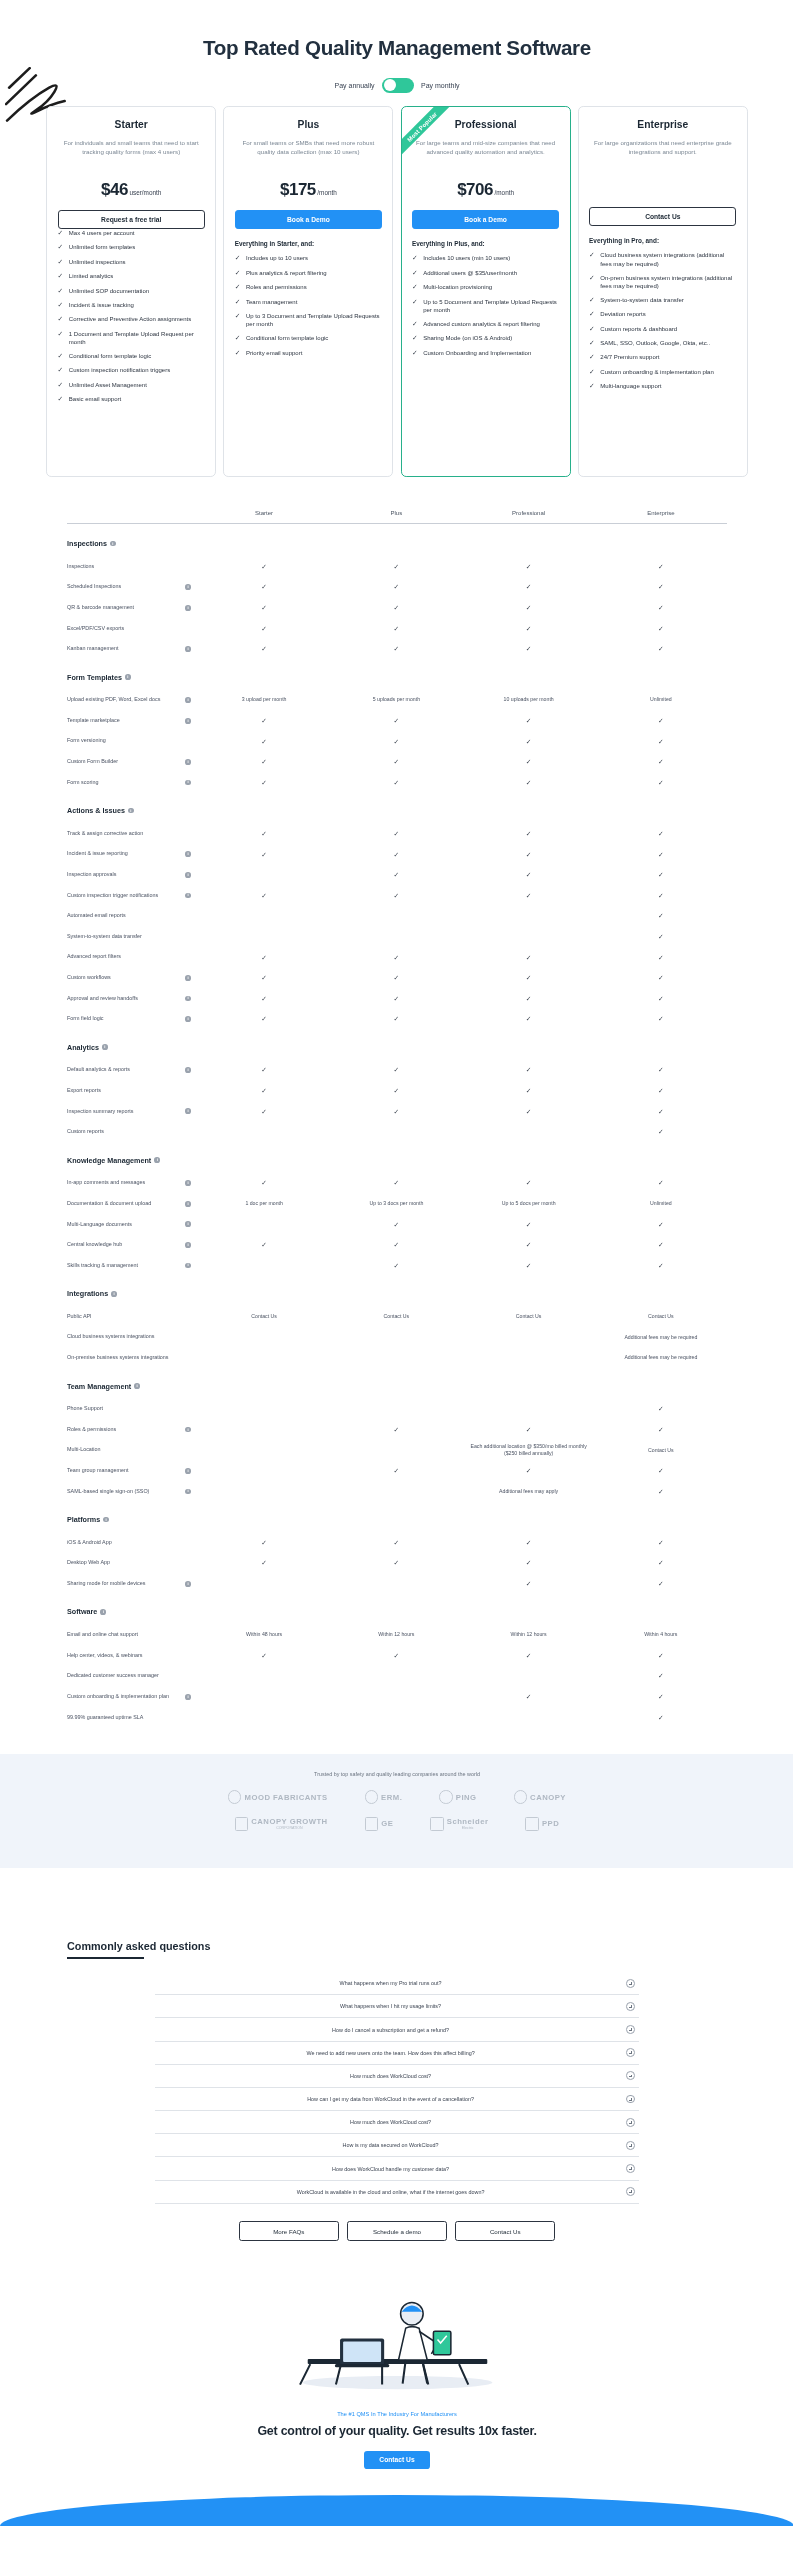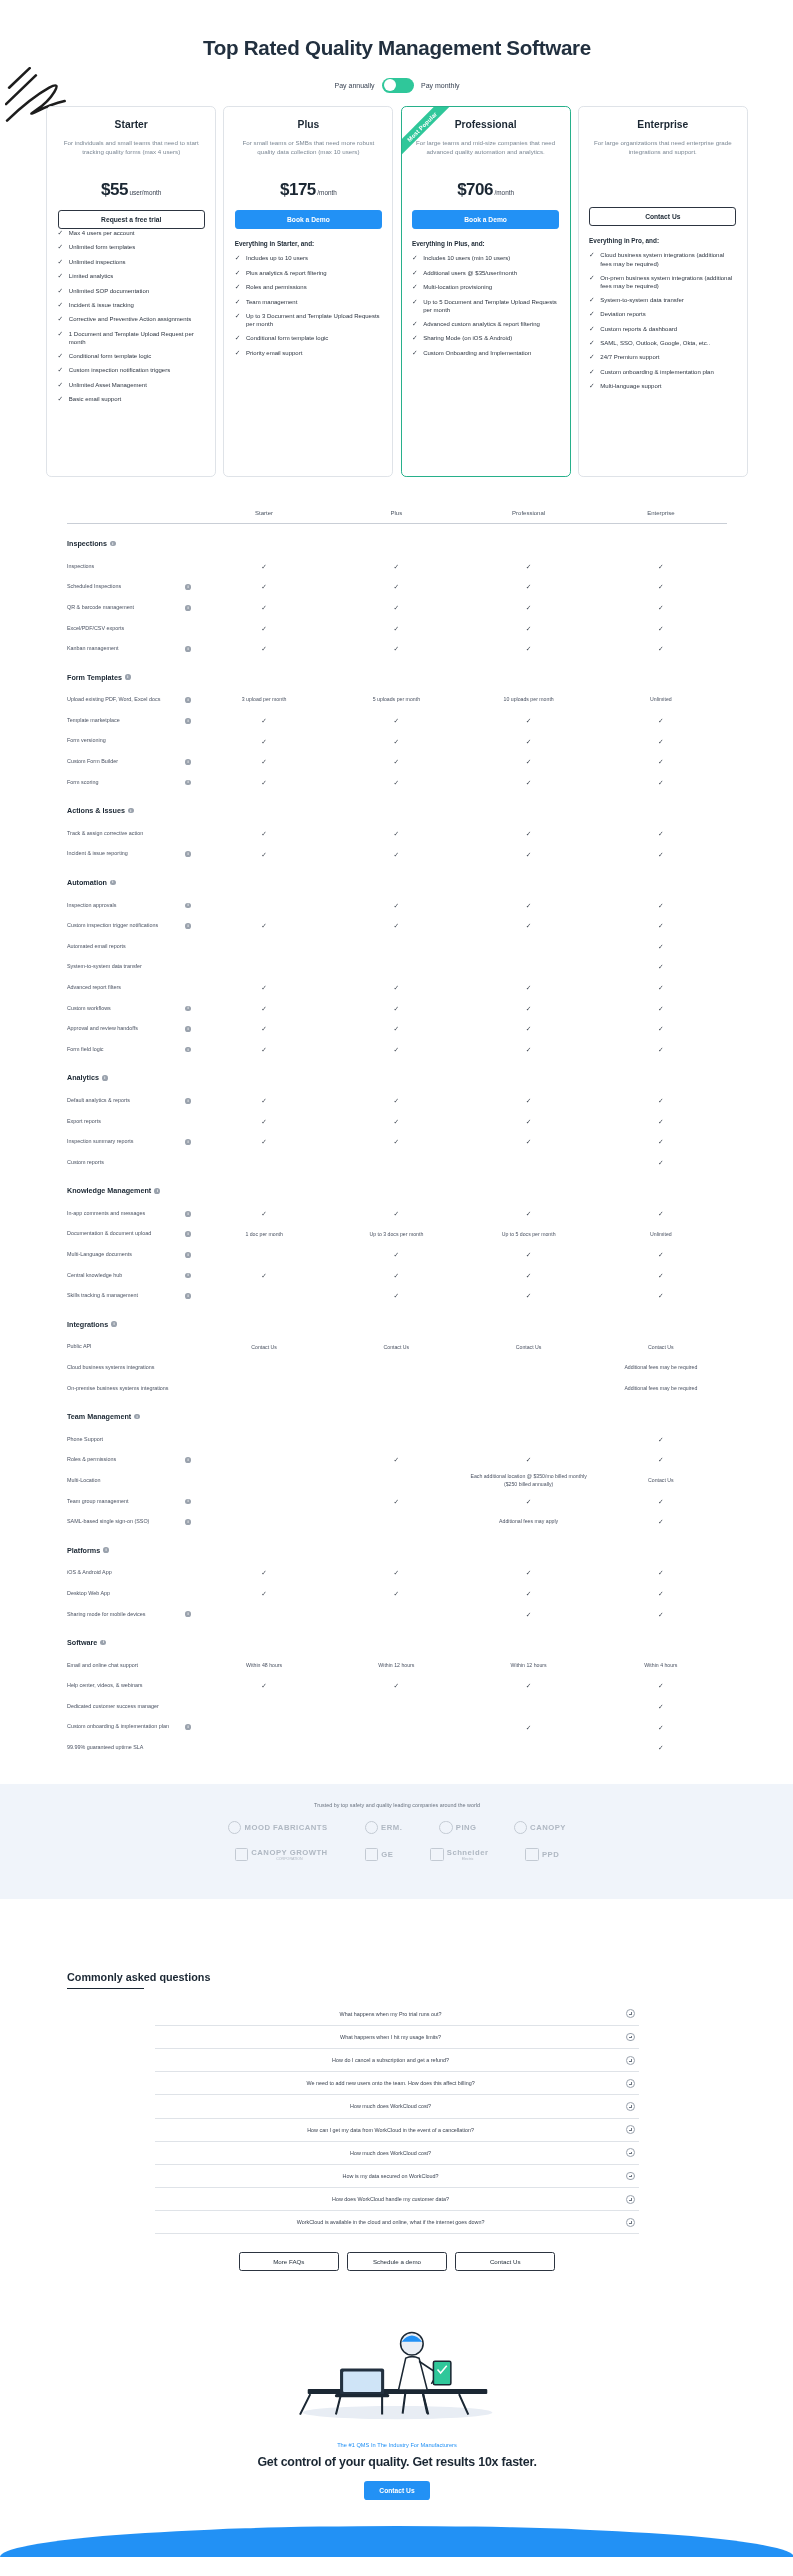--- a/index.html
+++ b/index.html
@@ -189,21 +189,21 @@
       <span>Pay monthly</span>
     </div>
   </section>
 
   <section class="cards">
 
     <div class="card">
       <h2>Starter</h2>
       <div class="desc">For individuals and small teams that need to start tracking quality forms (max 4 users)</div>
       <div class="price">
-        <span class="amount">$55</span><span class="per">user/month</span>
+        <span class="amount">$46</span><span class="per">user/month</span>
       </div>
       <button class="cta">Request a free trial</button>
       <div class="feat-list">
           <div class="feat">
             <span class="chk">✓</span>
             <span class="txt">Max 4 users per account</span>
           </div>
           <div class="feat">
             <span class="chk">✓</span>
             <span class="txt">Unlimited form templates</span>
@@ -508,24 +508,20 @@
         </div>
         <div class="row">
           <div class="c0">
             <span class="lbl">Incident &amp; issue reporting</span>
             <i class="info">i</i>
           </div>
           <div class="cx"><span class="tick">✓</span></div>
           <div class="cx"><span class="tick">✓</span></div>
           <div class="cx"><span class="tick">✓</span></div>
           <div class="cx"><span class="tick">✓</span></div>
-        </div>
-        <div class="grp-title">
-          <span>Automation</span>
-          <i class="info">i</i>
         </div>
         <div class="row">
           <div class="c0">
             <span class="lbl">Inspection approvals</span>
             <i class="info">i</i>
           </div>
           <div class="cx"></div>
           <div class="cx"><span class="tick">✓</span></div>
           <div class="cx"><span class="tick">✓</span></div>
           <div class="cx"><span class="tick">✓</span></div>

